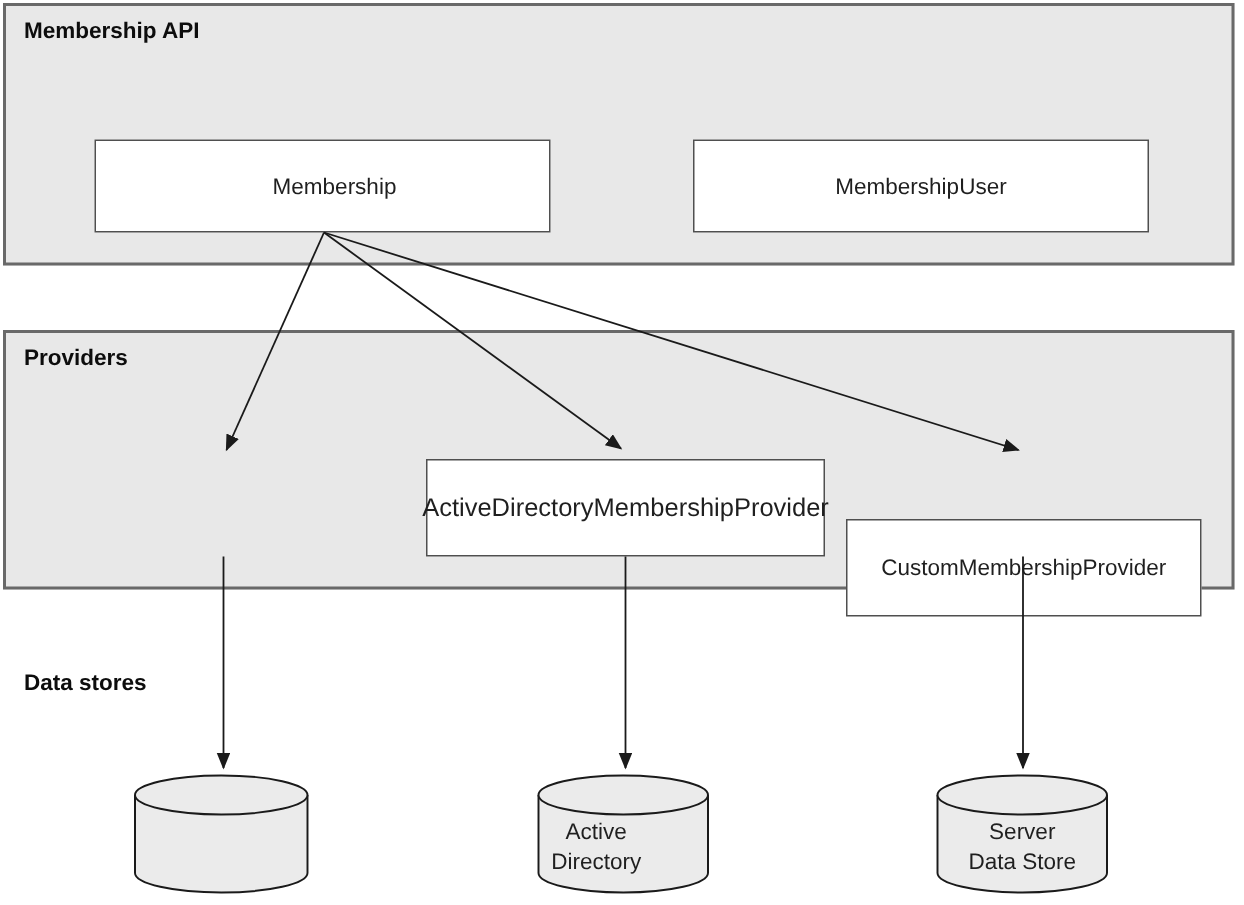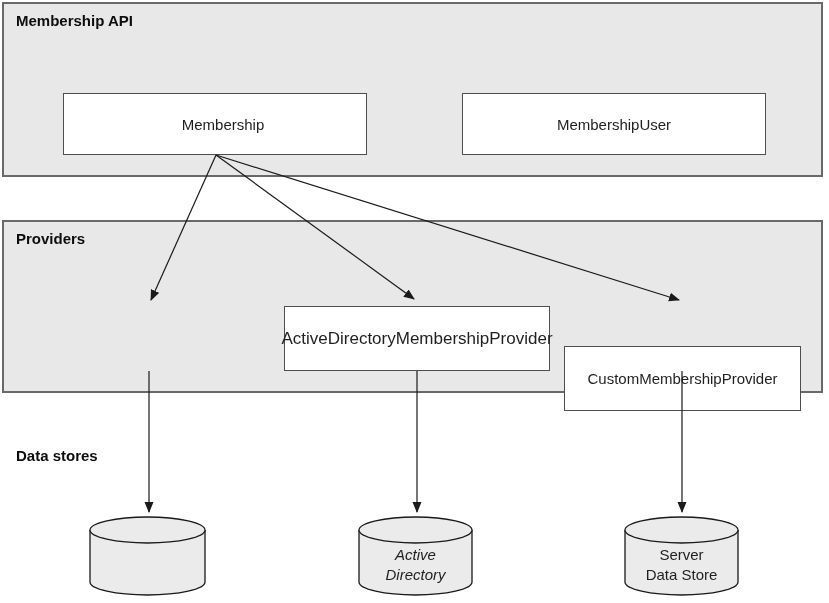--- a/index.html
+++ b/index.html
@@ -111,21 +111,21 @@
       <path d="M359,530 L359,582 A56.5,13 0 0 0 472,582 L472,530" fill="#ebebeb" stroke="#1a1a1a" stroke-width="1.3"></path>
       <ellipse cx="415.5" cy="530" rx="56.5" ry="13" fill="#ebebeb" stroke="#1a1a1a" stroke-width="1.3"></ellipse>
     </g>
 
     <g>
       <path d="M625,530 L625,582 A56.5,13 0 0 0 738,582 L738,530" fill="#ebebeb" stroke="#1a1a1a" stroke-width="1.3"></path>
       <ellipse cx="681.5" cy="530" rx="56.5" ry="13" fill="#ebebeb" stroke="#1a1a1a" stroke-width="1.3"></ellipse>
     </g>
   </svg>
 
-  <div class="store-label" style="left:356px; top:545px; width:119px;font-style:italic;">
+  <div class="store-label" style="left:338px; top:545px; width:119px;">
     <span>Active</span>
     <span>Directory</span>
   </div>
   <div class="store-label" style="left:622px; top:545px; width:119px;">
     <span>Server</span>
     <span>Data Store</span>
   </div>
 
 </div>
 

